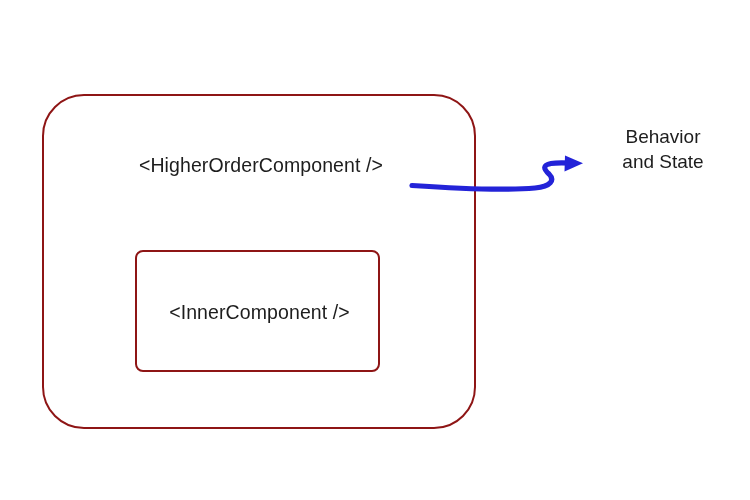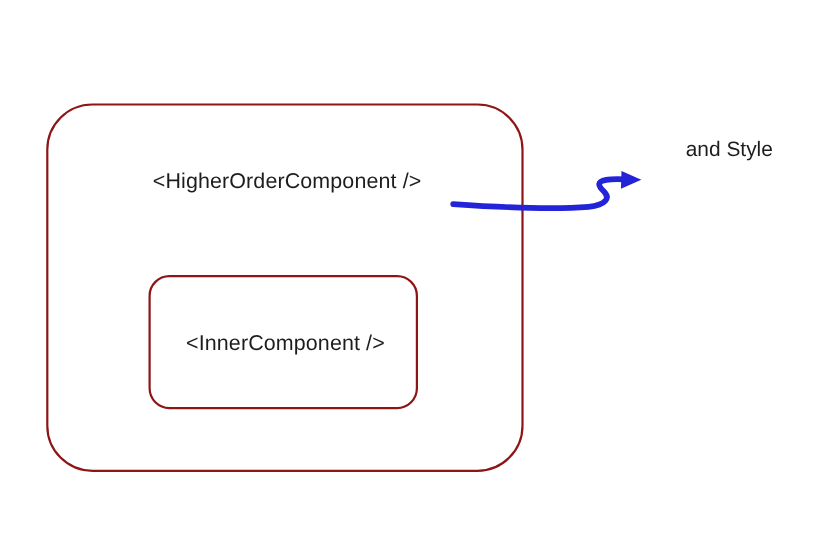--- a/index.html
+++ b/index.html
@@ -43,21 +43,21 @@
 
   
   .inner-box {
     position: absolute;
     left: 91px;   
     top: 154px;   
     width: 245px;
     height: 122px;
     box-sizing: border-box;
     border: 2.5px solid #8e1515;
-    border-radius: 19px;
+    border-radius: 8px;
     background: transparent;
   }
 
   .inner-label {
     position: absolute;
     left: 0;
     top: 0;
     width: 245px;
     height: 122px;
     display: flex;
@@ -108,16 +108,17 @@
   </div>
 
   <div class="arrow-layer">
     <svg width="210" height="70" viewBox="0 0 210 70" fill="none" xmlns="http://www.w3.org/2000/svg">
       <path d="M17 45.5 C 60 48.5, 110 50.5, 140 48 C 156 46.5, 160 40, 154 34 C 148 28.5, 148 25, 156 23.5 C 162 22.5, 170 22.8, 178 23.2" stroke="#2323d8" stroke-width="5.2" stroke-linecap="round" fill="none"></path>
       <path d="M170 15.5 L 188 23.3 L 169.5 31.5 Z" fill="#2323d8"></path>
     </svg>
   </div>
 
   <div class="caption" style="color: rgb(29, 29, 29);">
-    <span>and Style</span>
+    <span>Behavior</span>
+    <span>and State</span>
   </div>
 
 </div>
 
 </body></html>

